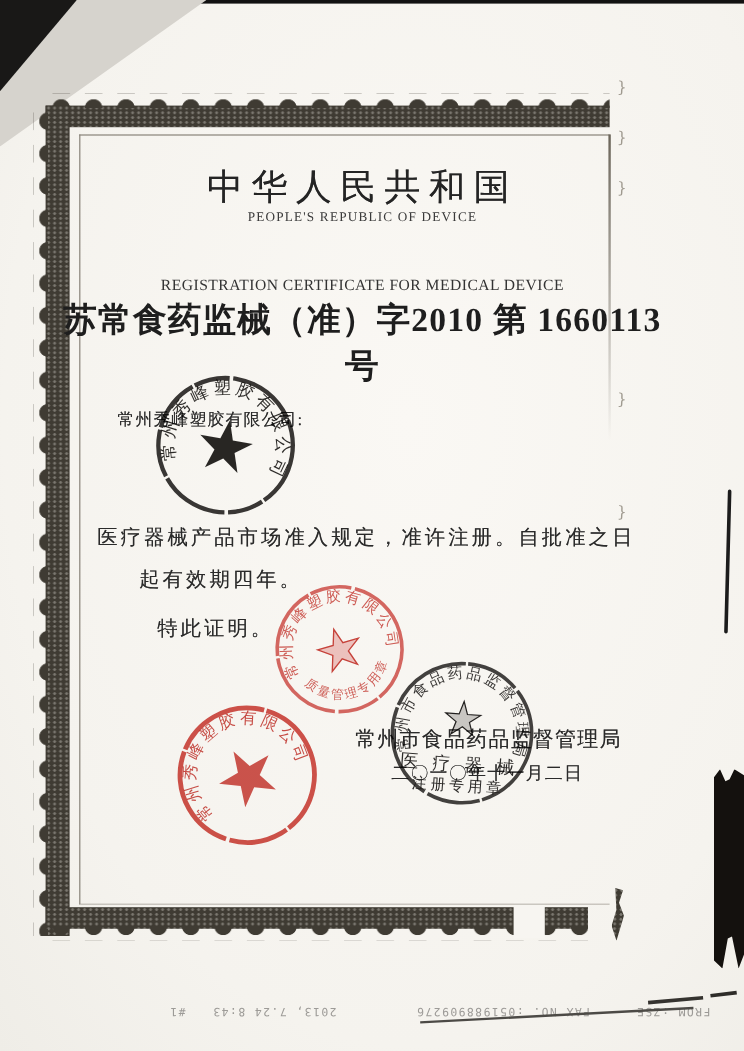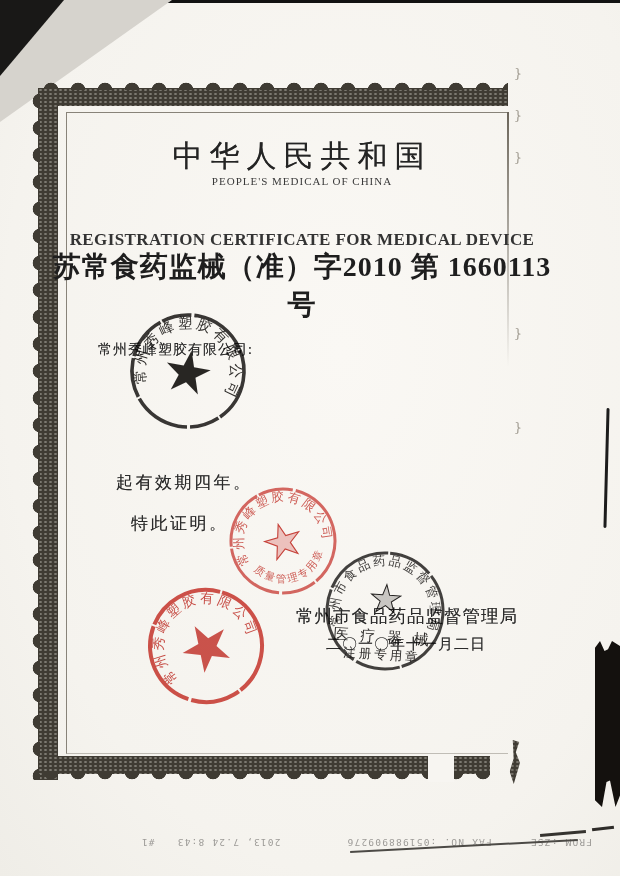--- a/index.html
+++ b/index.html
@@ -43,21 +43,21 @@
   .inner-line{left:66px;top:112px;width:441px;height:640px;
         border-top:1.4px solid rgba(90,84,72,.7);border-left:1.4px solid rgba(90,84,72,.7);
         border-bottom:1px solid rgba(90,84,72,.35);}
   .inner-right{left:507px;top:112px;width:2px;height:255px;
         background:linear-gradient(#6b655a, rgba(107,101,90,0));}
   
   .center-wrap{left:40px;width:524px;text-align:center;}
   .t-country{top:136px;font-size:30px;letter-spacing:7px;color:#242424;text-shadow:0 0 .5px rgba(0,0,0,.6);}
   .t-country-en{top:175px;font-size:11px;letter-spacing:1px;color:#3a3a3a;}
   .t-title{top:192px;font-size:29px;letter-spacing:15px;color:#242424;text-shadow:0 0 .5px rgba(0,0,0,.6);}
-  .t-title-en{top:230px;font-size:17px;letter-spacing:.4px;color:#333;font-weight:bold;}
+  .t-title-en{top:230px;font-size:13px;letter-spacing:.4px;color:#333;}
   .t-regno{top:248px;font-size:28px;font-weight:bold;letter-spacing:1px;color:#1e1e1e;}
   .bodytext{font-size:17px;letter-spacing:2.5px;color:#2a2a2a;text-shadow:0 0 .4px rgba(0,0,0,.45);white-space:nowrap;}
   .t-addressee{left:98px;top:341px;font-size:14px;letter-spacing:1px;}
   .t-line1{left:121px;top:400px;}
   .t-line2{left:81px;top:436px;}
   .t-line3{left:81px;top:471px;margin-left:35px;}
   .t-closing{left:131px;top:512px;}
   .t-authority{left:296px;top:604px;font-size:17.5px;letter-spacing:1px;}
   .t-date{left:326px;top:635px;font-size:15px;letter-spacing:1px;text-align:center;}
   
@@ -89,25 +89,26 @@
   <div class="abs band band-frag"></div>
   <div class="abs inner-line"></div>
   <div class="abs inner-right"></div>
   <div class="abs curl" style="top:66px">}</div>
   <div class="abs curl" style="top:108px">}</div>
   <div class="abs curl" style="top:150px">}</div>
   <div class="abs curl" style="top:326px">}</div>
   <div class="abs curl" style="top:420px">}</div>
 
   <div class="abs center-wrap t-country">中华人民共和国</div>
-  <div class="abs center-wrap t-country-en">PEOPLE'S MEDICAL OF CHINA</div>
+  <div class="abs center-wrap t-country-en">PEOPLE'S REPUBLIC OF DEVICE</div>
   <div class="abs center-wrap t-title-en">REGISTRATION CERTIFICATE FOR MEDICAL DEVICE</div>
   <div class="abs center-wrap t-regno">苏常食药监械（准）字2010 第 1660113 号</div>
 
   <div class="abs bodytext t-addressee">常州秀峰塑胶有限公司:</div>
+  <div class="abs bodytext t-line2">医疗器械产品市场准入规定，准许注册。自批准之日</div>
   <div class="abs bodytext t-line3">起有效期四年。</div>
   <div class="abs bodytext t-closing">特此证明。</div>
   <div class="abs bodytext t-authority">常州市食品药品监督管理局</div>
   <div class="abs bodytext t-date">二〇一〇年十一月二日</div>
 
   <svg class="abs stamp st1" width="146" height="146" viewBox="0 0 146 146">
     <circle cx="73" cy="73" r="56" fill="none" stroke="#1f1d1b" stroke-width="3.6" opacity=".88" stroke-dasharray="44 2 30 3 58 2 40 2"></circle>
     <path id="p1t" d="M32.6 87.6 A43 43 0 1 1 113.4 87.6" fill="none"></path>
     <text font-size="14.5" fill="#181614" style="letter-spacing:3px" opacity=".9">
       <textPath href="#p1t" startOffset="50%" text-anchor="middle">常州秀峰塑胶有限公司</textPath>

